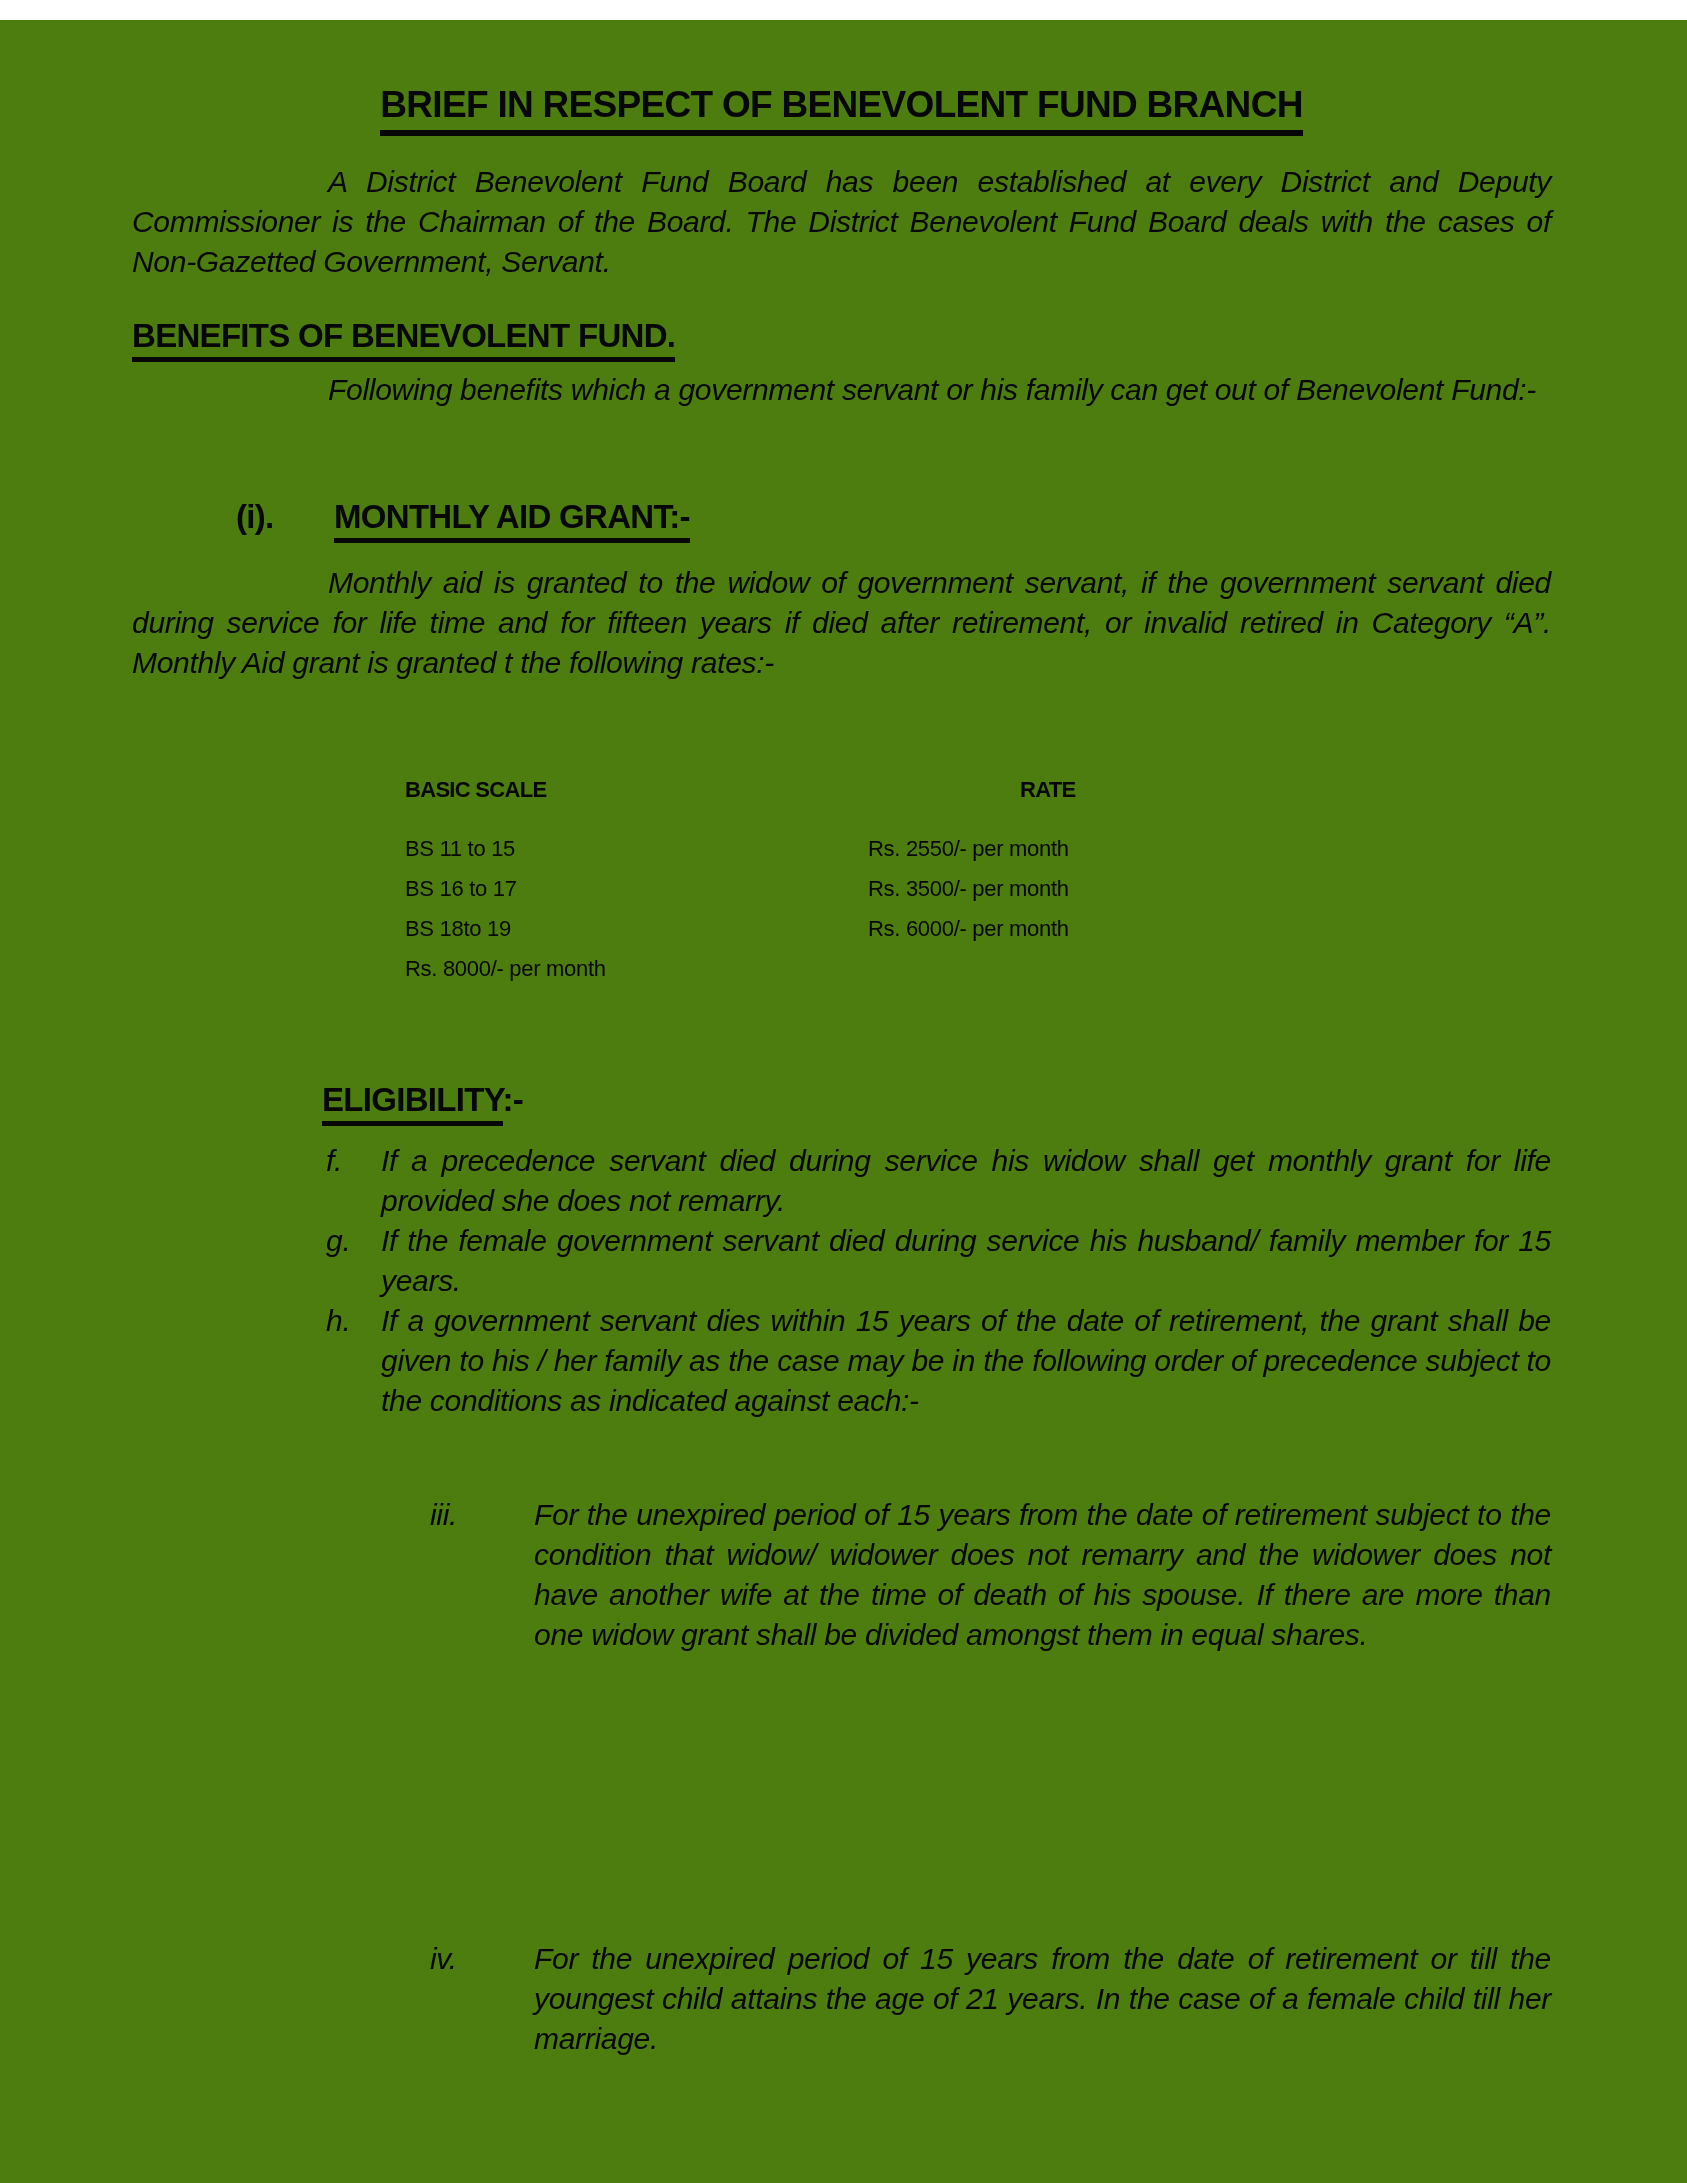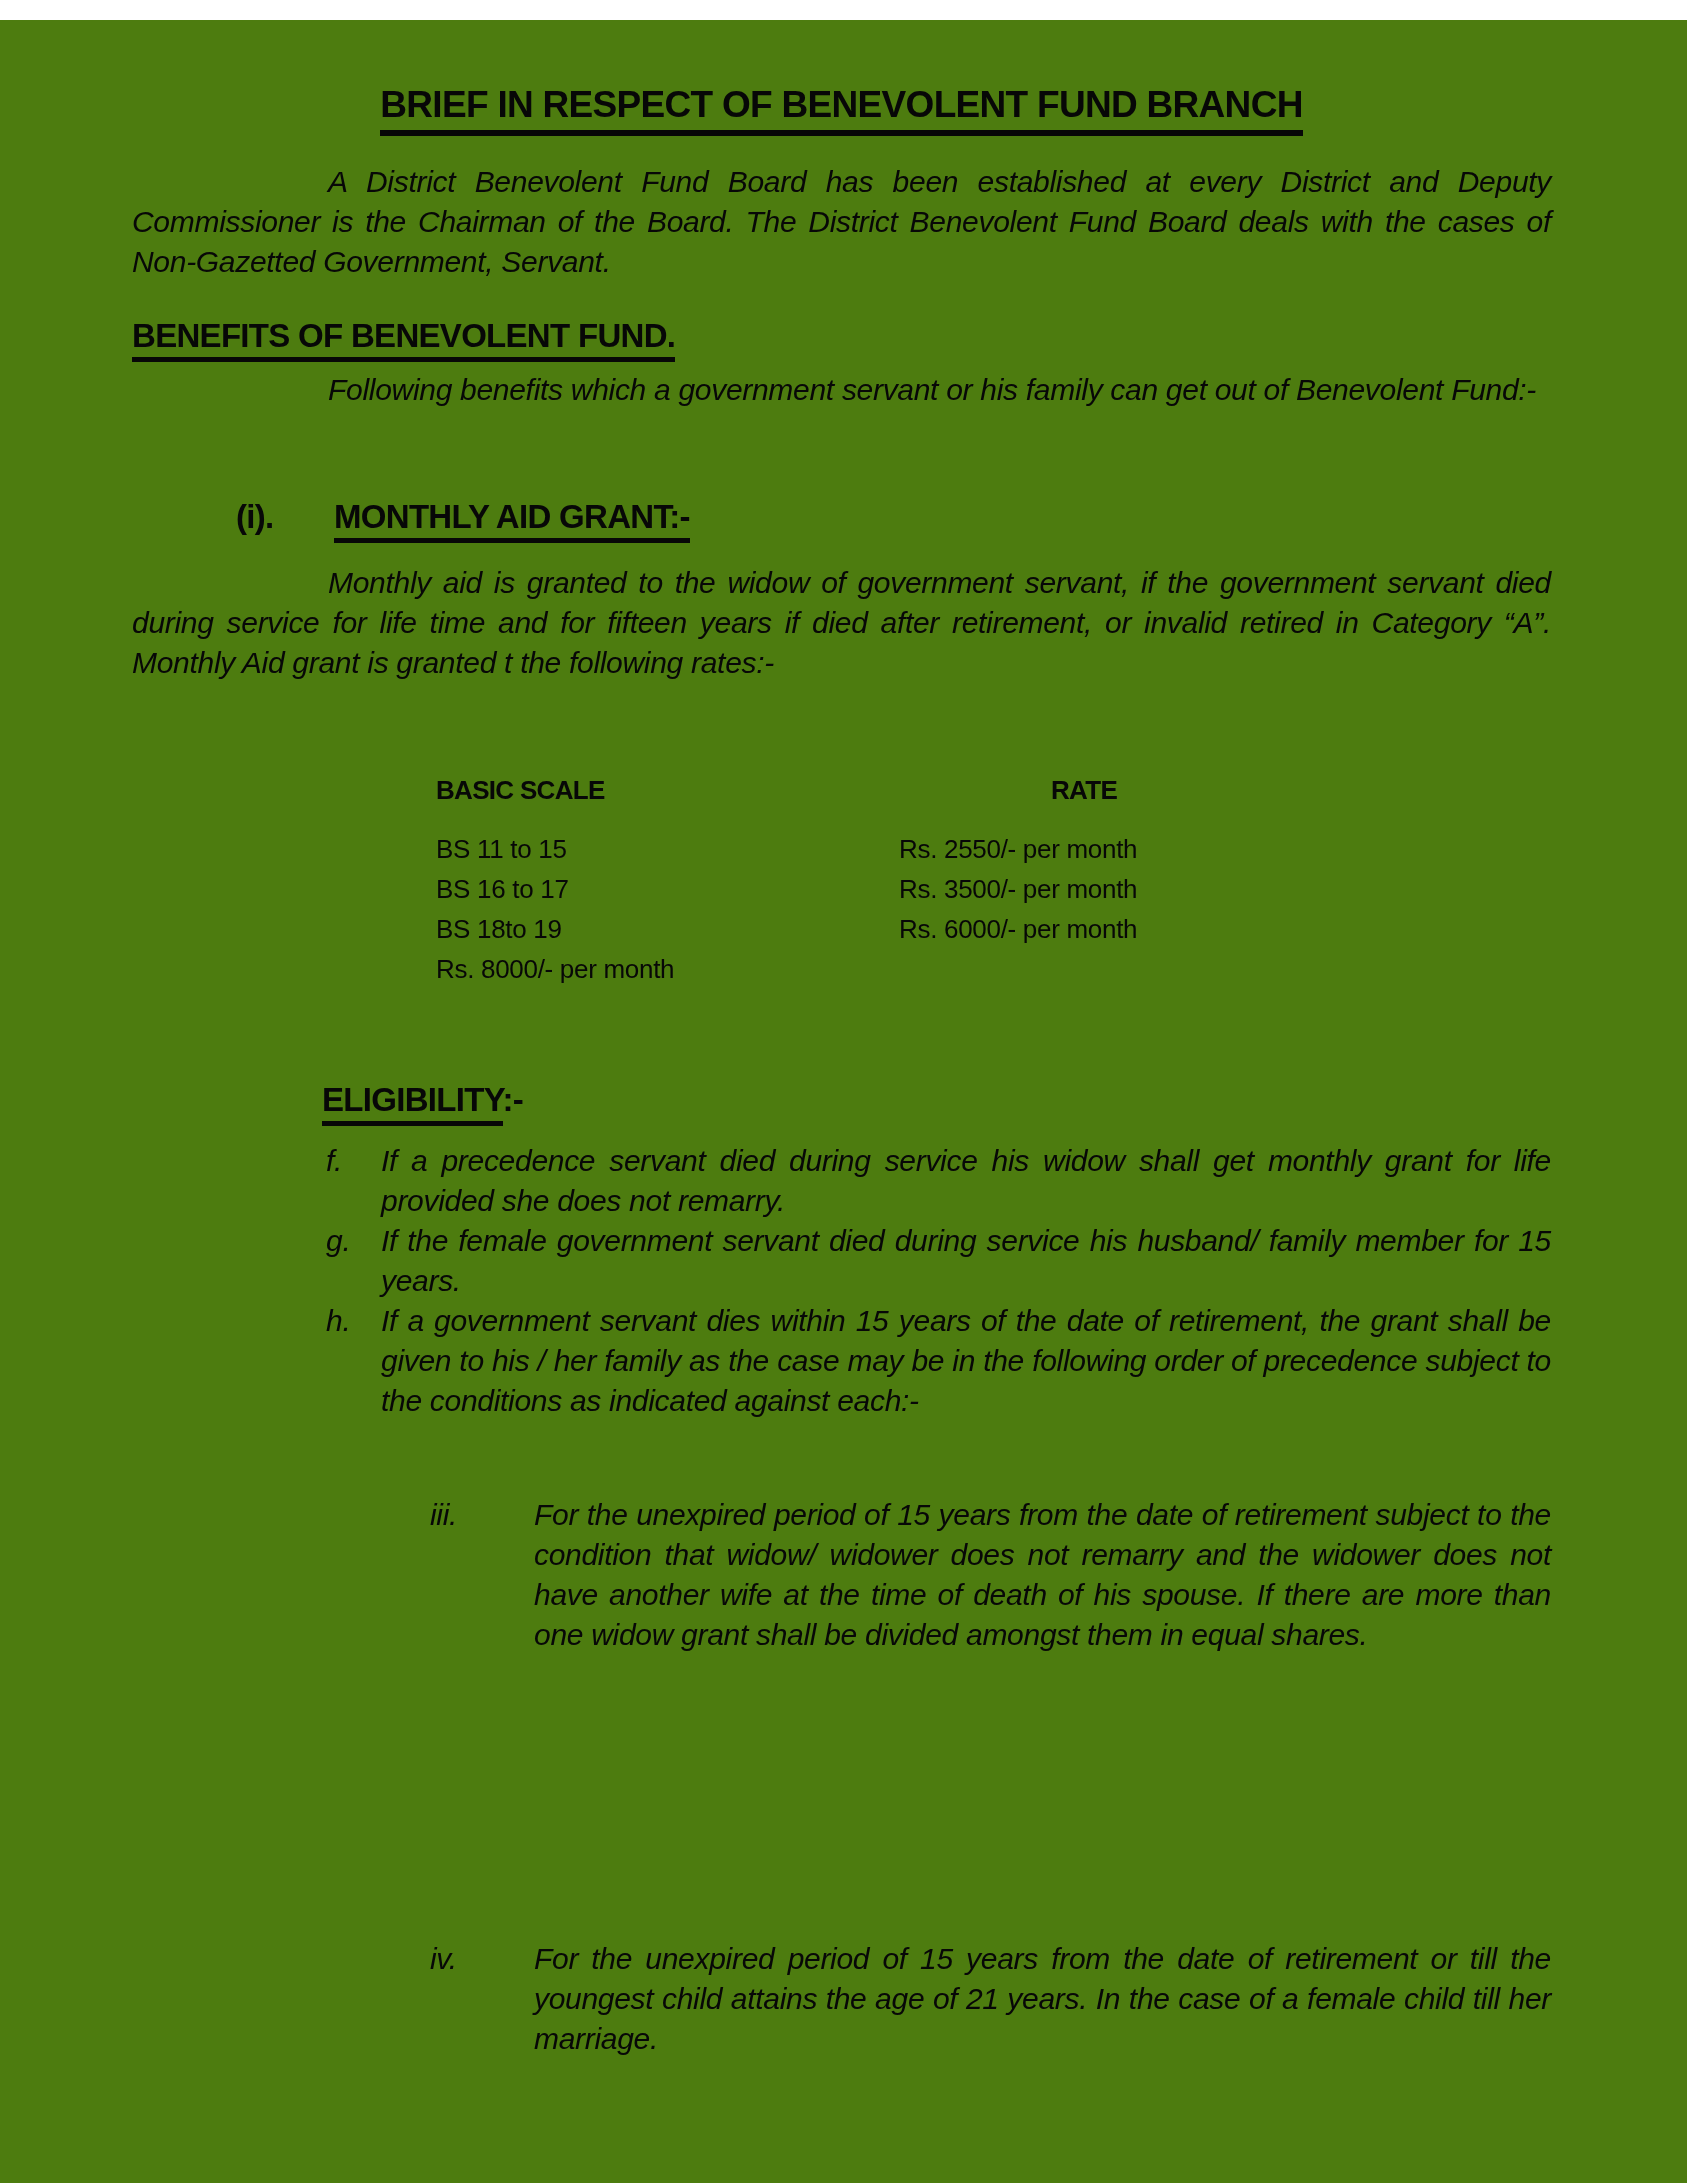--- a/index.html
+++ b/index.html
@@ -25,21 +25,21 @@
   }
   .doc-title .ul{border-bottom:6px solid #070707;padding-bottom:4.6px;}
   .sec-heading{
     font-size:33px;
     font-weight:700;
     letter-spacing:-0.7px;
     line-height:40px;
   }
   .ul-thick{border-bottom:5.3px solid #070707;padding-bottom:3.3px;}
   .num-label{display:inline-block;margin-left:104px;width:98px;font-weight:700;}
-  .rate-table{left:436px;width:1128px;font-size:26px;line-height:40px;letter-spacing:-0.3px;}
+  .rate-table{left:405px;width:1128px;font-size:22px;line-height:40px;letter-spacing:-0.3px;}
   .trow{display:flex;}
   .trow .c1{width:463px;}
   .thead{font-weight:700;letter-spacing:-0.7px;}
   .thead .c2 .hdr{margin-left:152px;}
   .t-body{margin-top:19px;}
   .elig-heading{left:322px;width:1229px;}
   .hang{position:relative;padding-left:249px;box-sizing:border-box;}
   .hang .lbl{position:absolute;left:194px;}
   .hang2{position:relative;padding-left:402px;box-sizing:border-box;}
   .hang2 .lbl{position:absolute;left:298px;}

